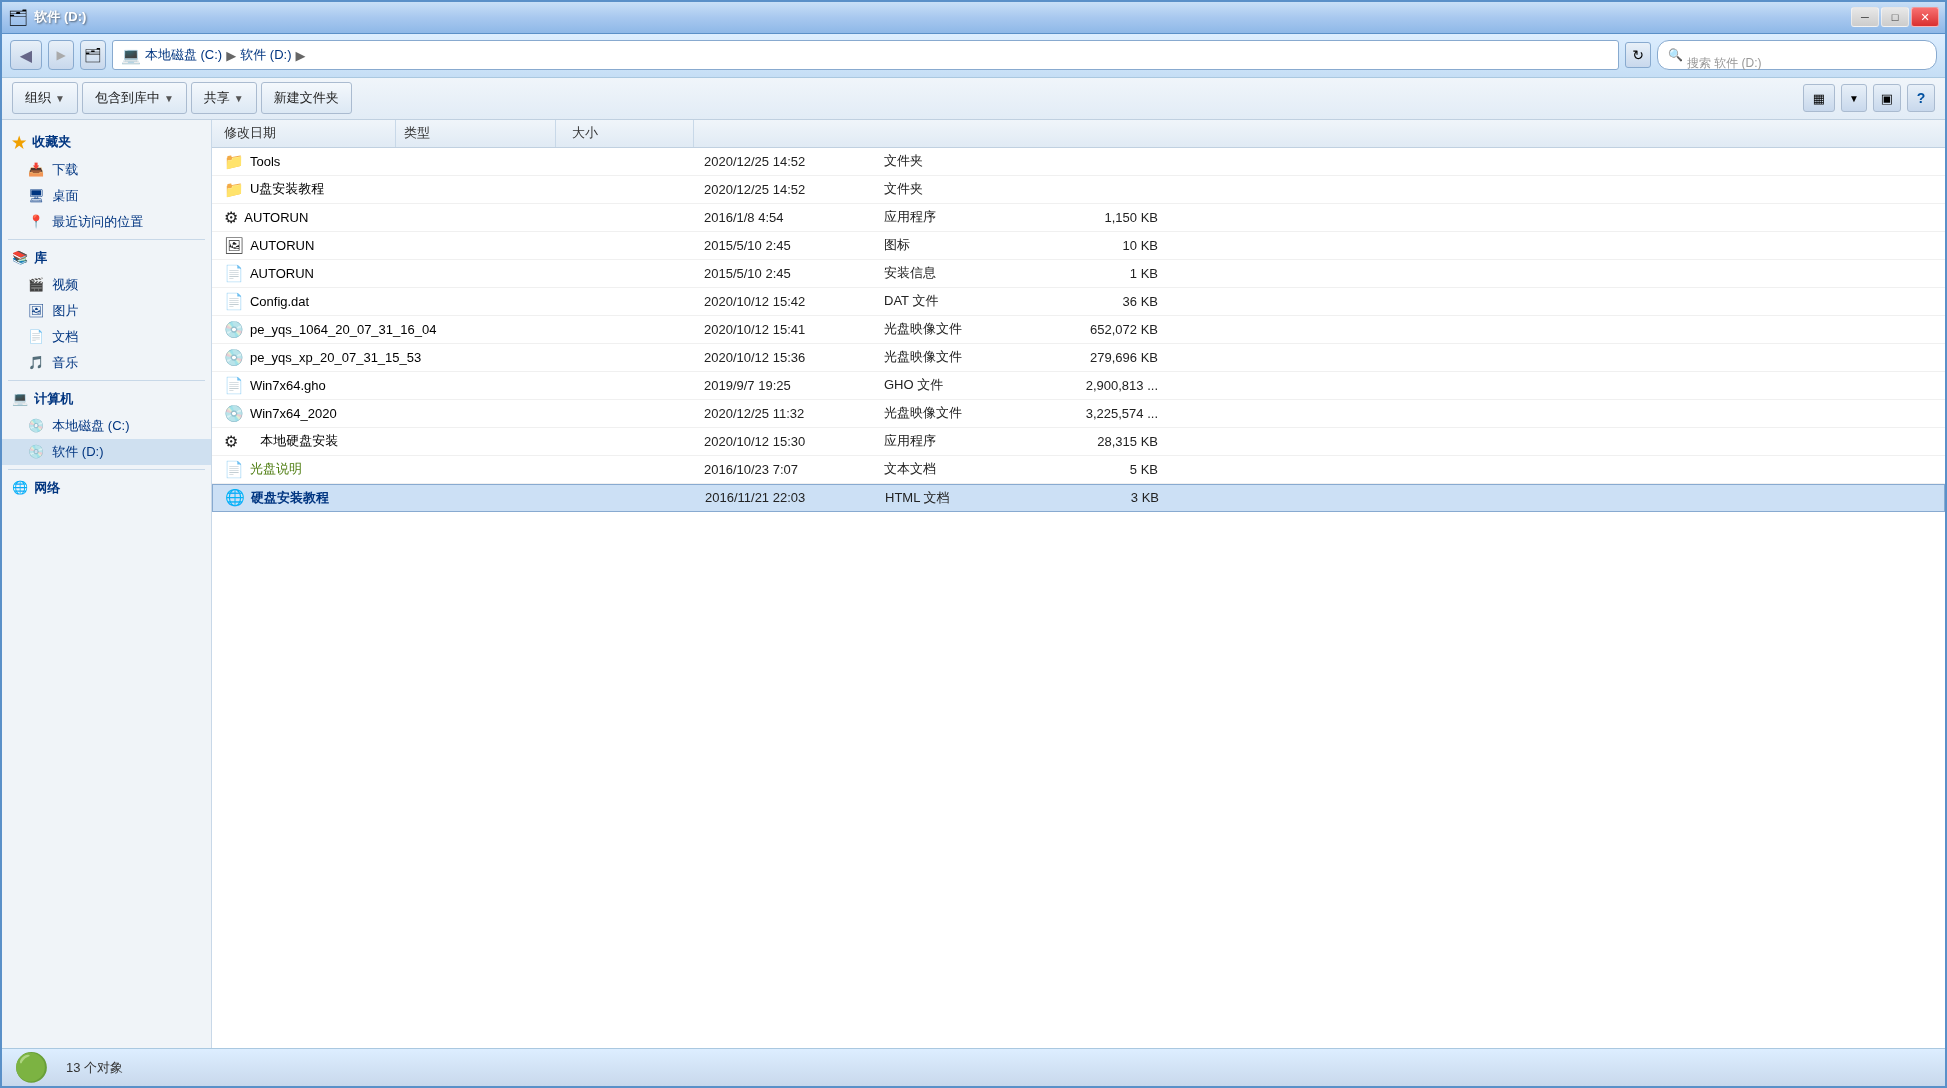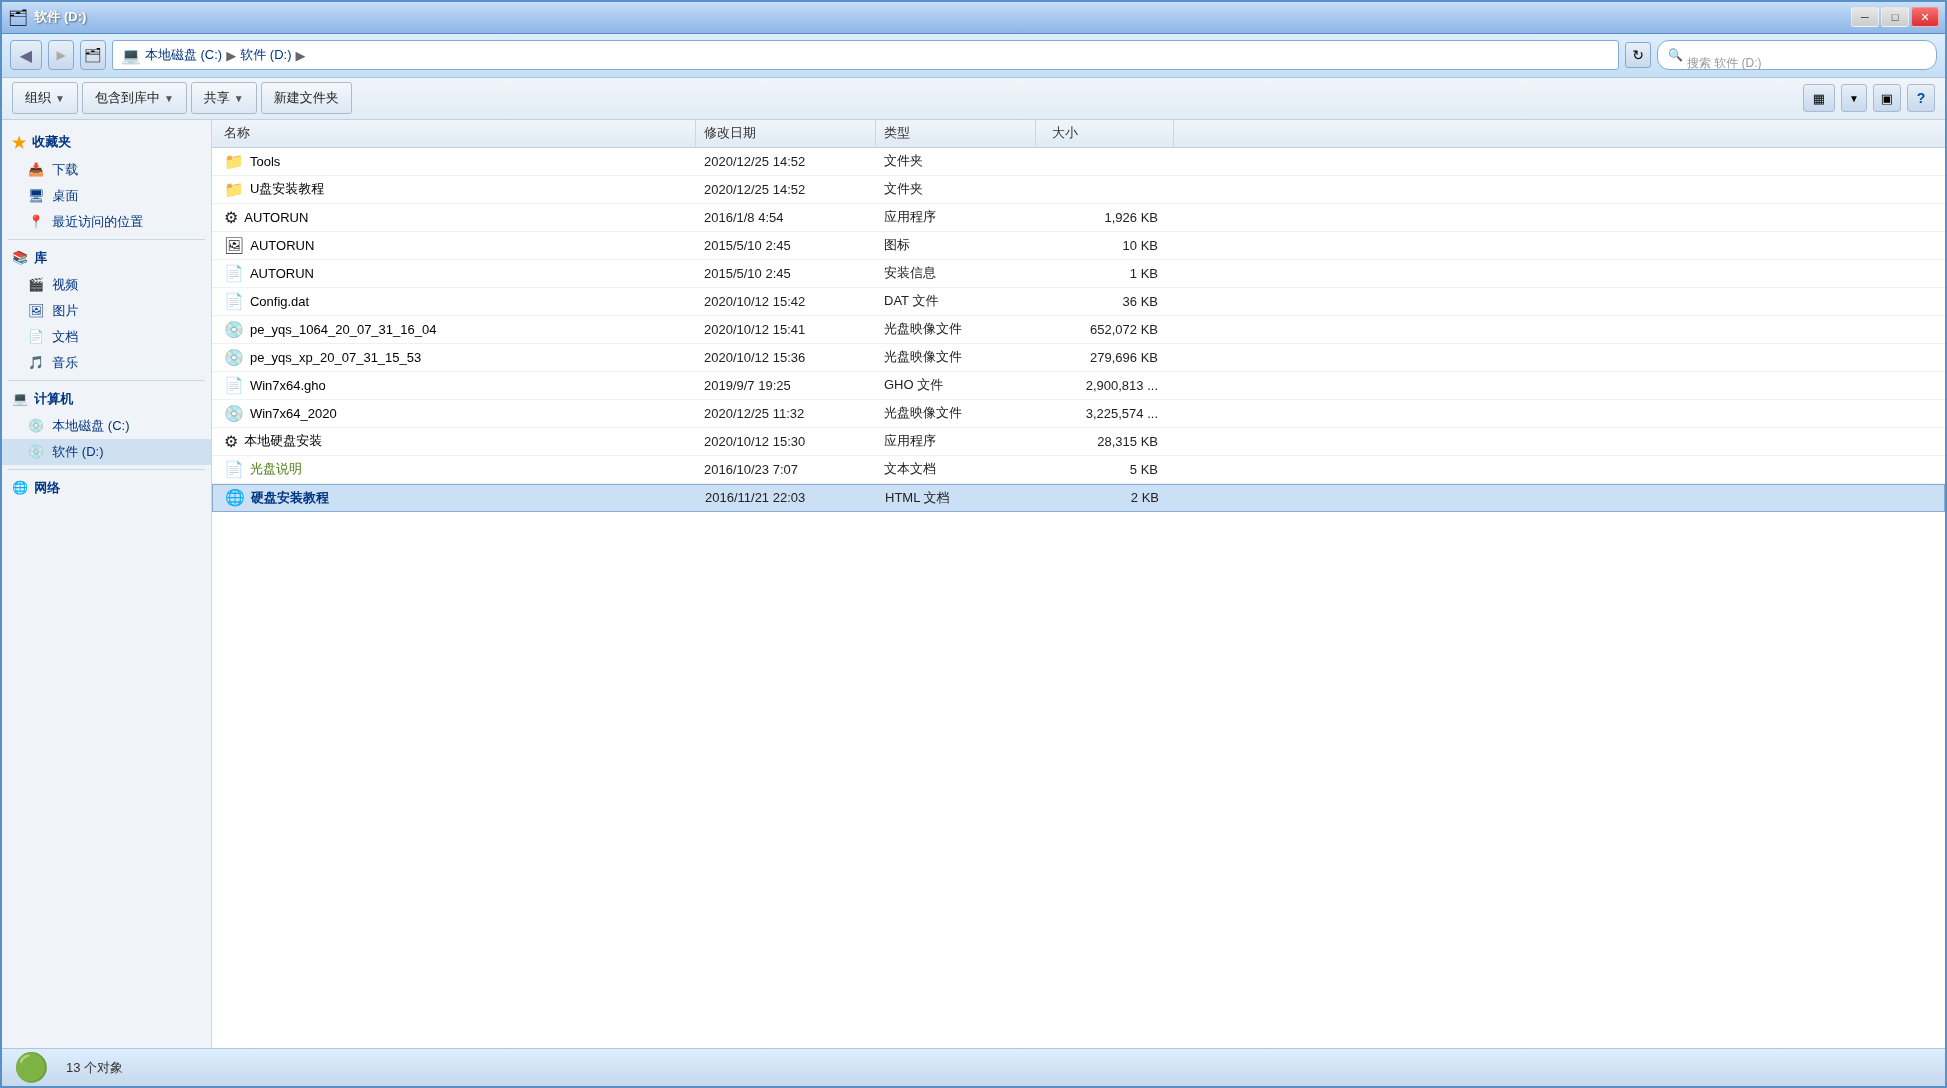--- a/index.html
+++ b/index.html
@@ -402,21 +402,20 @@
         <div class="sidebar-header">
           <span>🌐</span>
           <span>网络</span>
         </div>
       </div>
     </div>
 
     <div class="file-area">
 
       <div class="col-header">
-        <div class="col-header-item col-name">名称</div>
         <div class="col-header-item col-date">修改日期</div>
         <div class="col-header-item col-type">类型</div>
         <div class="col-header-item col-size">大小</div>
       </div>
 
       <div id="file-list">
           <div class="file-row">
       <div class="file-cell file-cell-name">
         <span class="file-icon">📁</span>
         <span style="color:#000;font-weight:normal;">Tools</span>
@@ -434,21 +433,21 @@
       <div class="file-cell file-cell-type">文件夹</div>
       <div class="file-cell file-cell-size"></div>
     </div>
           <div class="file-row">
       <div class="file-cell file-cell-name">
         <span class="file-icon">⚙</span>
         <span style="color:#000;font-weight:normal;">AUTORUN</span>
       </div>
       <div class="file-cell file-cell-date">2016/1/8 4:54</div>
       <div class="file-cell file-cell-type">应用程序</div>
-      <div class="file-cell file-cell-size">1,926 KB</div>
+      <div class="file-cell file-cell-size">1,150 KB</div>
     </div>
           <div class="file-row">
       <div class="file-cell file-cell-name">
         <span class="file-icon">🖼</span>
         <span style="color:#000;font-weight:normal;">AUTORUN</span>
       </div>
       <div class="file-cell file-cell-date">2015/5/10 2:45</div>
       <div class="file-cell file-cell-type">图标</div>
       <div class="file-cell file-cell-size">10 KB</div>
     </div>
@@ -502,21 +501,21 @@
         <span class="file-icon">💿</span>
         <span style="color:#000;font-weight:normal;">Win7x64_2020</span>
       </div>
       <div class="file-cell file-cell-date">2020/12/25 11:32</div>
       <div class="file-cell file-cell-type">光盘映像文件</div>
       <div class="file-cell file-cell-size">3,225,574 ...</div>
     </div>
           <div class="file-row">
       <div class="file-cell file-cell-name">
         <span class="file-icon">⚙</span>
-        <span style="color:#000;font-weight:normal;">本地硬盘安装</span>
+        <span style="color:#000;font-weight:normal;margin-left:16px;">本地硬盘安装</span>
       </div>
       <div class="file-cell file-cell-date">2020/10/12 15:30</div>
       <div class="file-cell file-cell-type">应用程序</div>
       <div class="file-cell file-cell-size">28,315 KB</div>
     </div>
           <div class="file-row">
       <div class="file-cell file-cell-name">
         <span class="file-icon">📄</span>
         <span style="color:#4d7c0f;font-weight:normal;">光盘说明</span>
       </div>
@@ -524,21 +523,21 @@
       <div class="file-cell file-cell-type">文本文档</div>
       <div class="file-cell file-cell-size">5 KB</div>
     </div>
           <div class="file-row selected">
       <div class="file-cell file-cell-name">
         <span class="file-icon">🌐</span>
         <span style="color:#003580;font-weight:bold;">硬盘安装教程</span>
       </div>
       <div class="file-cell file-cell-date">2016/11/21 22:03</div>
       <div class="file-cell file-cell-type">HTML 文档</div>
-      <div class="file-cell file-cell-size">2 KB</div>
+      <div class="file-cell file-cell-size">3 KB</div>
     </div>
         </div>
 
     </div>
   </div>
 
   <div class="status-bar">
     <div class="status-icon">
       <span style="font-size:28px;">🟢</span>
     </div>

